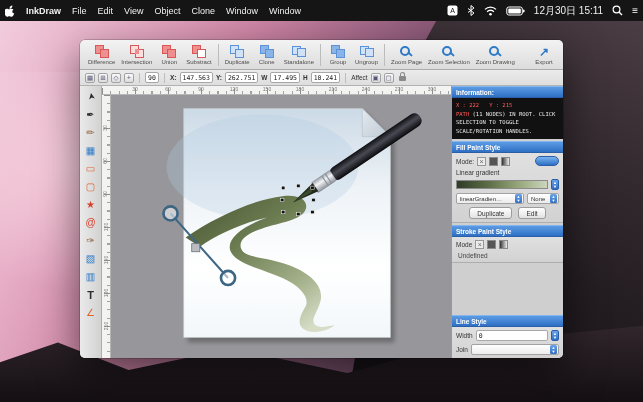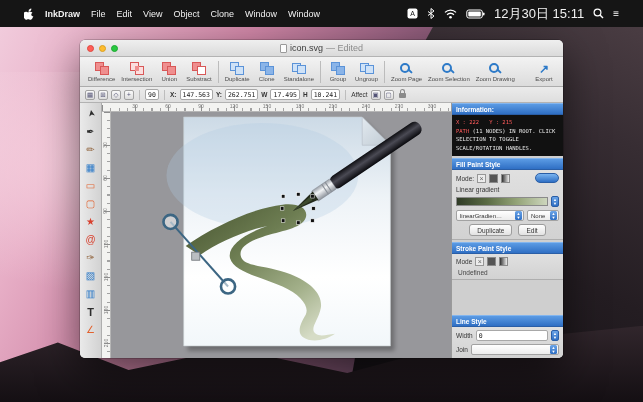--- a/index.html
+++ b/index.html
@@ -13,27 +13,27 @@
   .wp-glow { position:absolute; left:0; top:18%; width:48%; height:55%;
     background:radial-gradient(ellipse at 32% 42%, rgba(255,226,235,.6), transparent 70%); }
   .wp-rock-right { position:absolute; top:0; right:0; width:46%; height:100%;
     clip-path:polygon(34% 0,100% 0,100% 100%,0 100%,10% 58%,22% 16%);
     background:linear-gradient(205deg,#4e4046 0%,#372d33 28%,#241d22 58%,#131014 100%); }
   .wp-rock-bottom { position:absolute; bottom:0; left:0; width:100%; height:19%;
     clip-path:polygon(0 48%,9% 22%,20% 58%,36% 30%,54% 62%,70% 26%,100% 0,100% 100%,0 100%);
     background:linear-gradient(180deg,#31262c,#140f13); }
 
   
-  .menubar { position:absolute; top:0; left:0; right:0; height:27px; background:#151515;
-    display:flex; align-items:center; gap:11px; padding:0 24px; color:#f1f1f1; font-size:9px; z-index:50; }
+  .menubar { position:absolute; top:0; left:0; right:0; height:21px; background:#151515;
+    display:flex; align-items:center; gap:11px; padding:0 5px; color:#f1f1f1; font-size:9px; z-index:50; }
   .menu-item { white-space:nowrap; }
   .menu-item.app { font-weight:bold; }
   .menubar-right { margin-left:auto; display:flex; align-items:center; gap:9px; }
   .status-icon { display:flex; align-items:center; }
-  .mb-datetime { font-size:13px; white-space:nowrap; }
+  .mb-datetime { font-size:10px; white-space:nowrap; }
   .notif-glyph { font-size:10px; line-height:10px; }
 
   
   .window { position:absolute; left:80px; top:40px; width:483px; height:318px; border-radius:5px;
     background:#d4d4d4; overflow:hidden; z-index:10; display:flex; flex-direction:column;
     box-shadow:0 16px 42px rgba(0,0,0,.55), 0 0 0 .5px rgba(0,0,0,.35); }
 
   .titlebar { flex:0 0 17px; background:linear-gradient(#efefef,#dadada); border-bottom:1px solid #b3b3b3;
     display:flex; align-items:center; position:relative; }
   .traffic { display:flex; gap:5px; margin-left:7px; z-index:2; }
@@ -209,32 +209,20 @@
             <circle cx="4.5" cy="4.5" r="3.4" stroke="#fff" stroke-width="1.2" fill="none"></circle>
             <line x1="7" y1="7" x2="10" y2="10" stroke="#fff" stroke-width="1.4"></line>
           </svg>
       </span>
       <span class="status-icon notif-glyph" data-name="notification-center-icon" style="color:#fff;">≡</span>
     </div>
   </div>
 
   <div class="window" data-name="app-window">
 
-    <div class="titlebar" data-name="titlebar">
-      <div class="traffic" data-name="traffic-lights">
-        <span class="light red" data-name="close-button"></span>
-        <span class="light yellow" data-name="minimize-button"></span>
-        <span class="light green" data-name="zoom-window-button"></span>
-      </div>
-      <div class="title" data-name="window-title">
-        <span class="doc-ic" data-name="document-icon"></span>
-        <span data-name="document-name">icon.svg</span>
-        <span class="suffix" data-name="edited-badge">— Edited</span>
-      </div>
-    </div>
 
     <div class="toolbar" data-name="main-toolbar">
       <div class="tb-btn" data-name="difference-button">
         <span class="tb-ic">
             <span class="ic-bool solid" data-name="difference-icon">
               <i></i>
               <i></i>
             </span>
           </span>
         <span class="lab">Difference</span>

